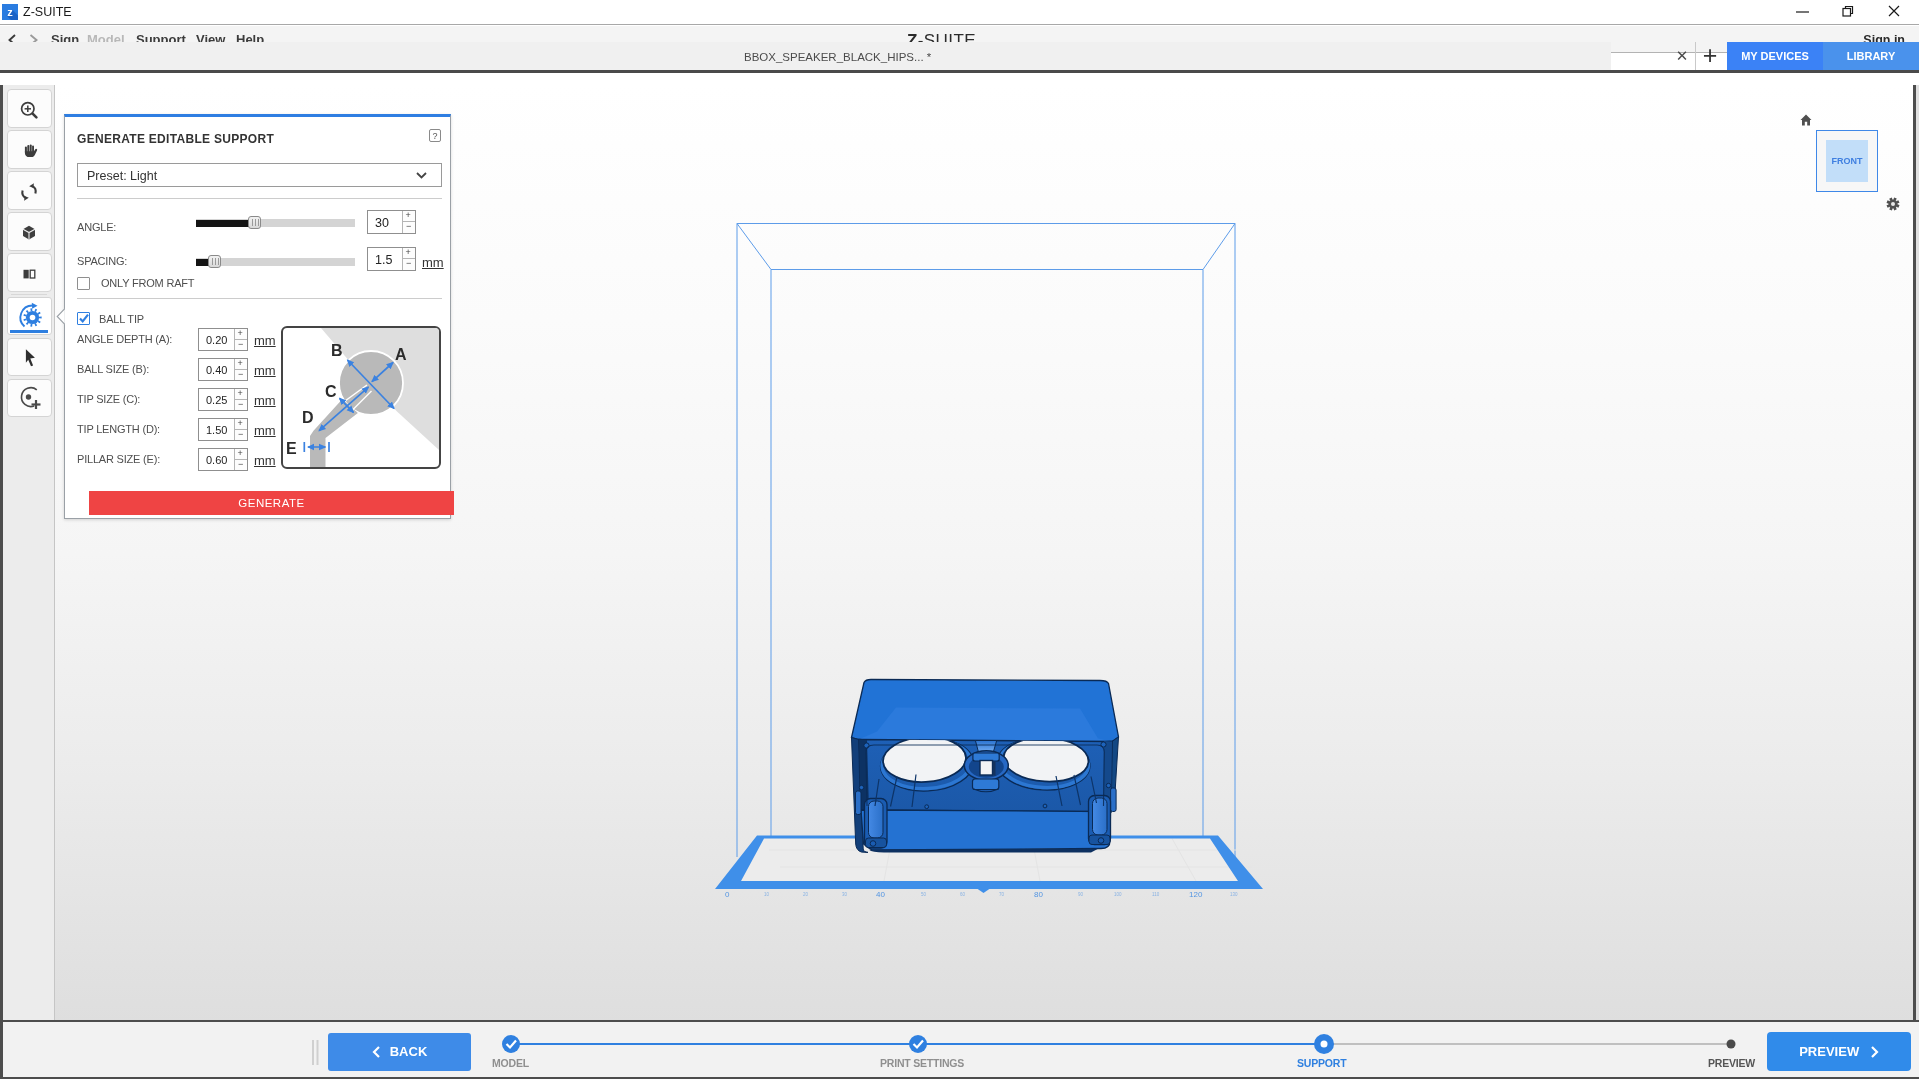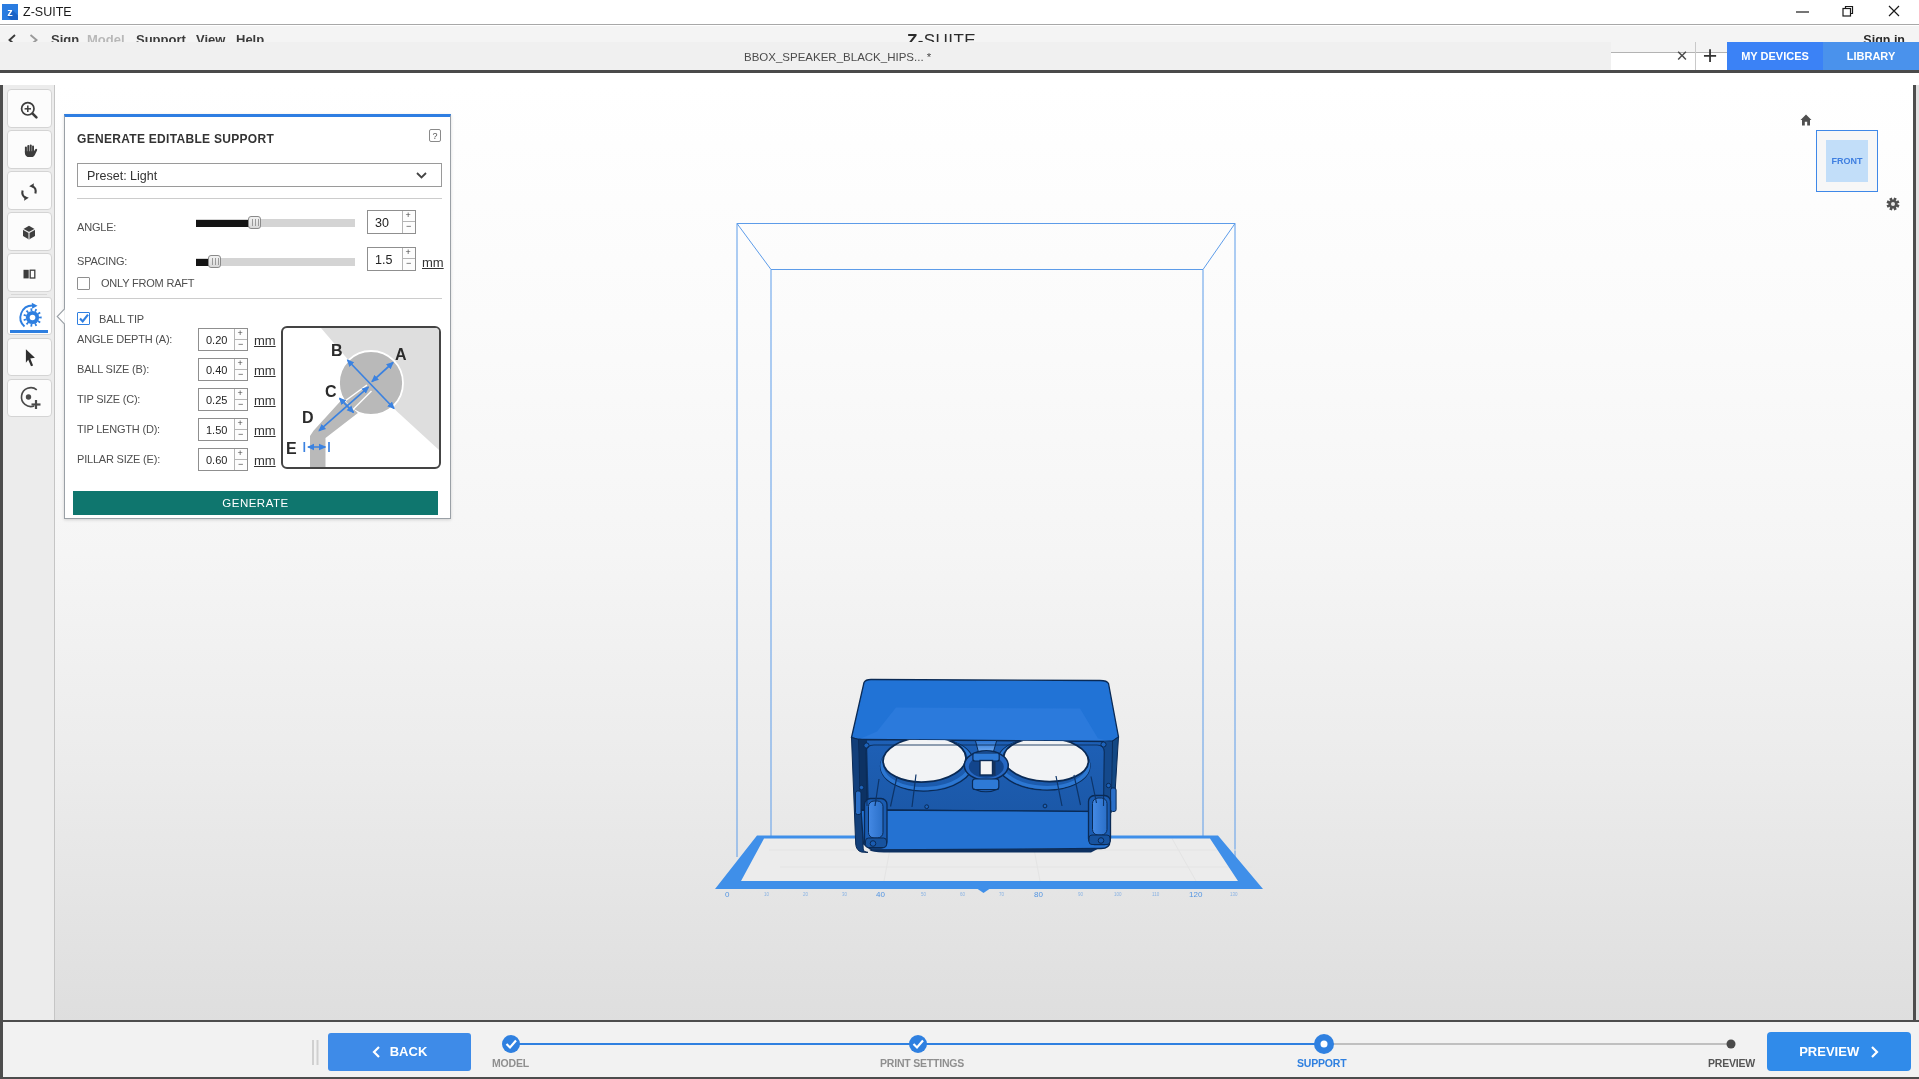--- a/index.html
+++ b/index.html
@@ -62,21 +62,21 @@
   .col { position:absolute; right:0; top:0; width:13px; height:100%; border-left:1px solid #b5b5b5; }
   .up { position:absolute; left:0; top:0; width:100%; height:50%; border-bottom:1px solid #b5b5b5; background:#fdfdfd; }
   .dn { position:absolute; left:0; bottom:0; width:100%; height:50%; background:#fdfdfd; }
   .up:before { content:"+"; position:absolute; left:2.5px; top:-1px; font-size:9px; color:#444; }
   .dn:before { content:"\2212"; position:absolute; left:3px; top:-1px; font-size:9px; color:#444; }
   .val { position:absolute; left:7px; top:4.5px; font-size:11px; color:#222; }
   .mm { position:absolute; font-size:13px; color:#333;text-decoration:underline; }
   .cb { position:absolute; width:13px; height:13px; border:1px solid #8f8f8f; background:#fff; border-radius:1px; }
   .cblabel { position:absolute; font-size:11px; letter-spacing:-0.2px; color:#4f4f4f; }
   .inpbox { position:absolute; left:133px; width:50px; height:23px; border:1px solid #8f8f8f; background:#fff; }
-  #generate { position:absolute; left:8px; top:374px; width:365px; height:24px; background:#0f766e; color:#fff; font-size:11.5px; font-weight:normal; text-align:center; line-height:24px; letter-spacing:0.5px; }
+  #generate { position:absolute; left:24px; top:374px; width:365px; height:24px; background:#ef4444; color:#fff; font-size:11.5px; font-weight:normal; text-align:center; line-height:24px; letter-spacing:0.5px; }
 
   
   #diagram { position:absolute; left:216px; top:209px; width:160px; height:143px; background:#fff; border:2px solid #444; border-radius:6px; overflow:hidden; }
 
   
   #homeicon { position:absolute; left:1800px; top:114px; }
   #viewcube { position:absolute; left:1816px; top:130px; width:62px; height:62px; background:#f7f7f7; border:1px solid #3f88e8; }
   #viewcube .inner { position:absolute; left:9px; top:9px; width:42px; height:42px; background:#c2def9; }
   #viewcube .txt { position:absolute; left:0; top:25px; width:100%; text-align:center; font-size:9px; font-weight:bold; color:#3f7fe0; }
   #gearicon { position:absolute; left:1886px; top:197px; }

